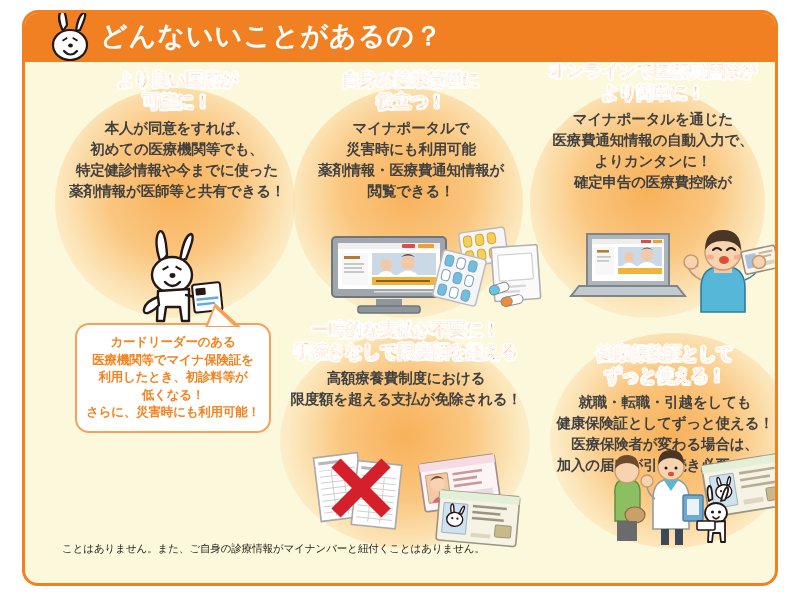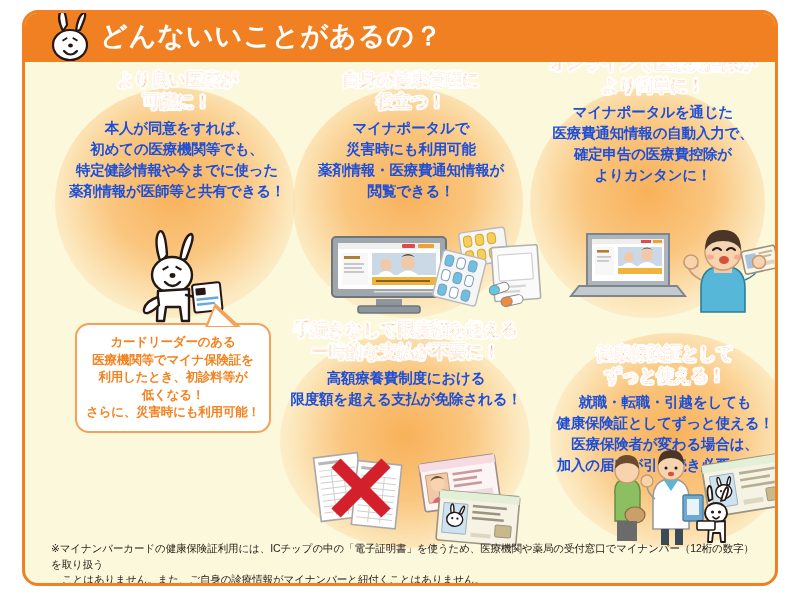--- a/index.html
+++ b/index.html
@@ -101,29 +101,29 @@
     letter-spacing: 0px;
     -webkit-text-stroke: 0.4px #ffffff;
     text-shadow:
        2px  0   0 #fff, -2px  0   0 #fff,  0   2px 0 #fff,  0  -2px 0 #fff,
        1.5px 1.5px 0 #fff, -1.5px 1.5px 0 #fff, 1.5px -1.5px 0 #fff, -1.5px -1.5px 0 #fff;
   }
   .blk-body {
     margin-top: 5px;
     font-size: 14.5px;
     font-weight: bold;
-    color: #1d4ed8;
+    color: #404040;
     line-height: 21px;
     letter-spacing: -0.2px;
   }
 
   
   #block-better-care   { left: 28px;  top: 56px;  width: 248px; }
   #block-self-health   { left: 272px; top: 56px;  width: 228px; }
-  #block-online-deduct { left: 508px; top: 40px;  width: 240px; }
+  #block-online-deduct { left: 508px; top: 48px;  width: 240px; font-family: Liberation Mono, monospace; }
   #block-no-procedure  { left: 256px; top: 306px; width: 250px; }
   #block-always-usable { left: 520px; top: 306px; width: 240px; margin-top: 24px; }
 
   
   .balloon {
     position: absolute;
     left: 50px;
     top: 310px;
     width: 196px;
     box-sizing: border-box;
@@ -363,22 +363,22 @@
     </div>
 
     <div class="block" id="block-online-deduct">
       <div class="blk-head">
         <div>オンラインで医療費控除が</div>
         <div>より簡単に！</div>
       </div>
       <div class="blk-body">
         <div>マイナポータルを通じた</div>
         <div>医療費通知情報の自動入力で、</div>
+        <div>よりカンタンに！</div>
         <div>確定申告の医療費控除が</div>
-        <div>よりカンタンに！</div>
       </div>
     </div>
 
     <div class="illus" id="illus-laptop">
       <svg viewBox="0 0 200 88" width="200" height="88">
 
         <g>
           <path d="M14 6 h82 v52 h-82 Z" fill="#AEB6BC" stroke="#7E868D" stroke-width="2"></path>
           <rect x="19" y="11" width="72" height="42" fill="#ffffff"></rect>
           <rect x="19" y="11" width="72" height="5" fill="#EEEEEE"></rect>
@@ -422,22 +422,22 @@
             <rect x="187" y="28" width="12" height="2" fill="#C4B79A"></rect>
             <rect x="187" y="34" width="14" height="4" fill="#E0D6BF"></rect>
           </g>
           <circle cx="186" cy="34" r="6.5" fill="#F7D3B0" stroke="#C99A6E" stroke-width="1.6"></circle>
         </g>
       </svg>
     </div>
 
     <div class="block" id="block-no-procedure">
       <div class="blk-head">
+        <div>一時的な支払が不要に！</div>
         <div>手続きなしで限度額を超える</div>
-        <div>一時的な支払が不要に！</div>
       </div>
       <div class="blk-body">
         <div>高額療養費制度における</div>
         <div>限度額を超える支払が免除される！</div>
       </div>
     </div>
 
     <div class="illus" id="illus-docs">
       <svg viewBox="0 0 225 100" width="225" height="100">
 
@@ -594,19 +594,18 @@
         <g fill="#231815">
             <circle cx="99.5" cy="69" r="1.6"></circle>
             <circle cx="106.5" cy="69" r="1.6"></circle>
           </g>
         <path d="M100 74 q3 3.6 6 0" fill="none" stroke="#231815" stroke-width="1.7" stroke-linecap="round"></path>
         <rect x="84" y="78" width="18" height="9" rx="1.5" fill="#ffffff" stroke="#231815" stroke-width="1.6"></rect>
       </svg>
     </div>
 
     <div class="footnote">
-      <p>※マイナンバーカードの健康保険証利用には、ICチップの中の「電子証明書」を使うため、医療機関や薬局の受付窓口でマイナンバー（12桁の数字）を取り扱う</p>
       <p class="indent">ことはありません。また、ご自身の診療情報がマイナンバーと紐付くことはありません。</p>
 
     </div>
 
   </div>
 </div>
 
 </body></html>

